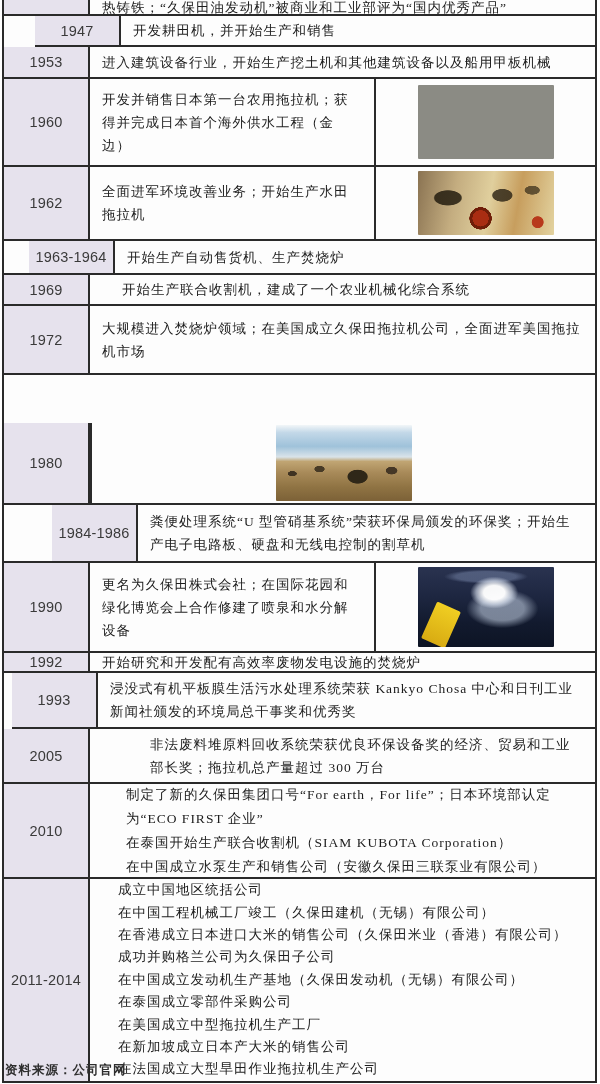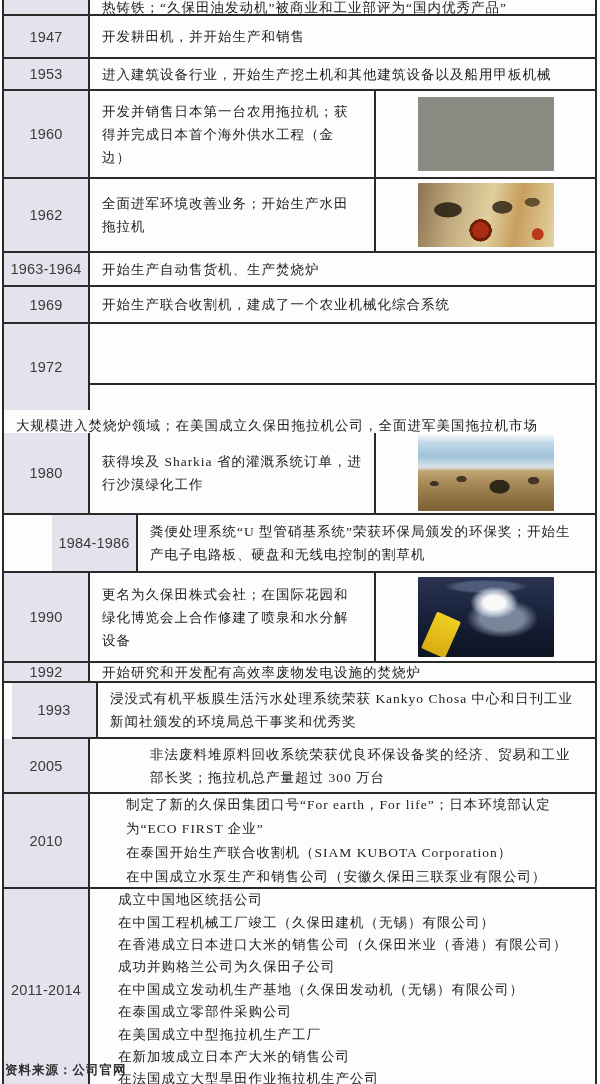--- a/index.html
+++ b/index.html
@@ -43,27 +43,27 @@
     border-left: 2px solid #2a2a2a;
     display: flex; align-items: center; justify-content: center;
     background: #fdfdfd;
   }
   .lines .line { display: block; }
   .r14 .desc-cell { line-height: 24px; margin-left: 24px; }
   .r15 .desc-cell { line-height: 22.4px; padding-left: 28px; }
 
   
   .r0  { height: 16px; }
-  .r1  { height: 43px; }
+  .r1  { height: 31px; margin-left: 31px; }
   .r2  { height: 32px; }
   .r3  { height: 88px; }
   .r4  { height: 74px; }
-  .r5  { height: 34px; }
-  .r6  { height: 37px; }
-  .r7  { height: 61px; flex-direction: column; }
+  .r5  { height: 34px; padding-left: 25px; }
+  .r6  { height: 31px; gap: 20px; }
+  .r7  { height: 69px; }
   .r8  { height: 82px; margin-top: 48px; }
   .r9  { height: 58px; padding-left: 48px; }
   .r10 { height: 90px; }
   .r11 { height: 20px; }
   .r12 { height: 56px; margin-left: 8px; }
   .r13 { height: 55px; gap: 48px; }
   .r14 { height: 95px; }
   .r15 { height: 202px; }
 
   
@@ -179,23 +179,20 @@
 
     <div class="row r7">
       <div class="year-cell">1972</div>
       <div class="desc-cell">
           <span>大规模进入焚烧炉领域；在美国成立久保田拖拉机公司，全面进军美国拖拉机市场</span>
         </div>
     </div>
 
     <div class="row r8">
       <div class="year-cell">1980</div>
-      <div class="desc-cell narrow">
-          <span>获得埃及 Sharkia 省的灌溉系统订单，进行沙漠绿化工作</span>
-        </div>
       <div class="img-cell">
         <div class="photo photo-1980"></div>
       </div>
     </div>
 
     <div class="row r9">
       <div class="year-cell">1984-1986</div>
       <div class="desc-cell">
           <span>粪便处理系统“U 型管硝基系统”荣获环保局颁发的环保奖；开始生产电子电路板、硬盘和无线电控制的割草机</span>
         </div>

